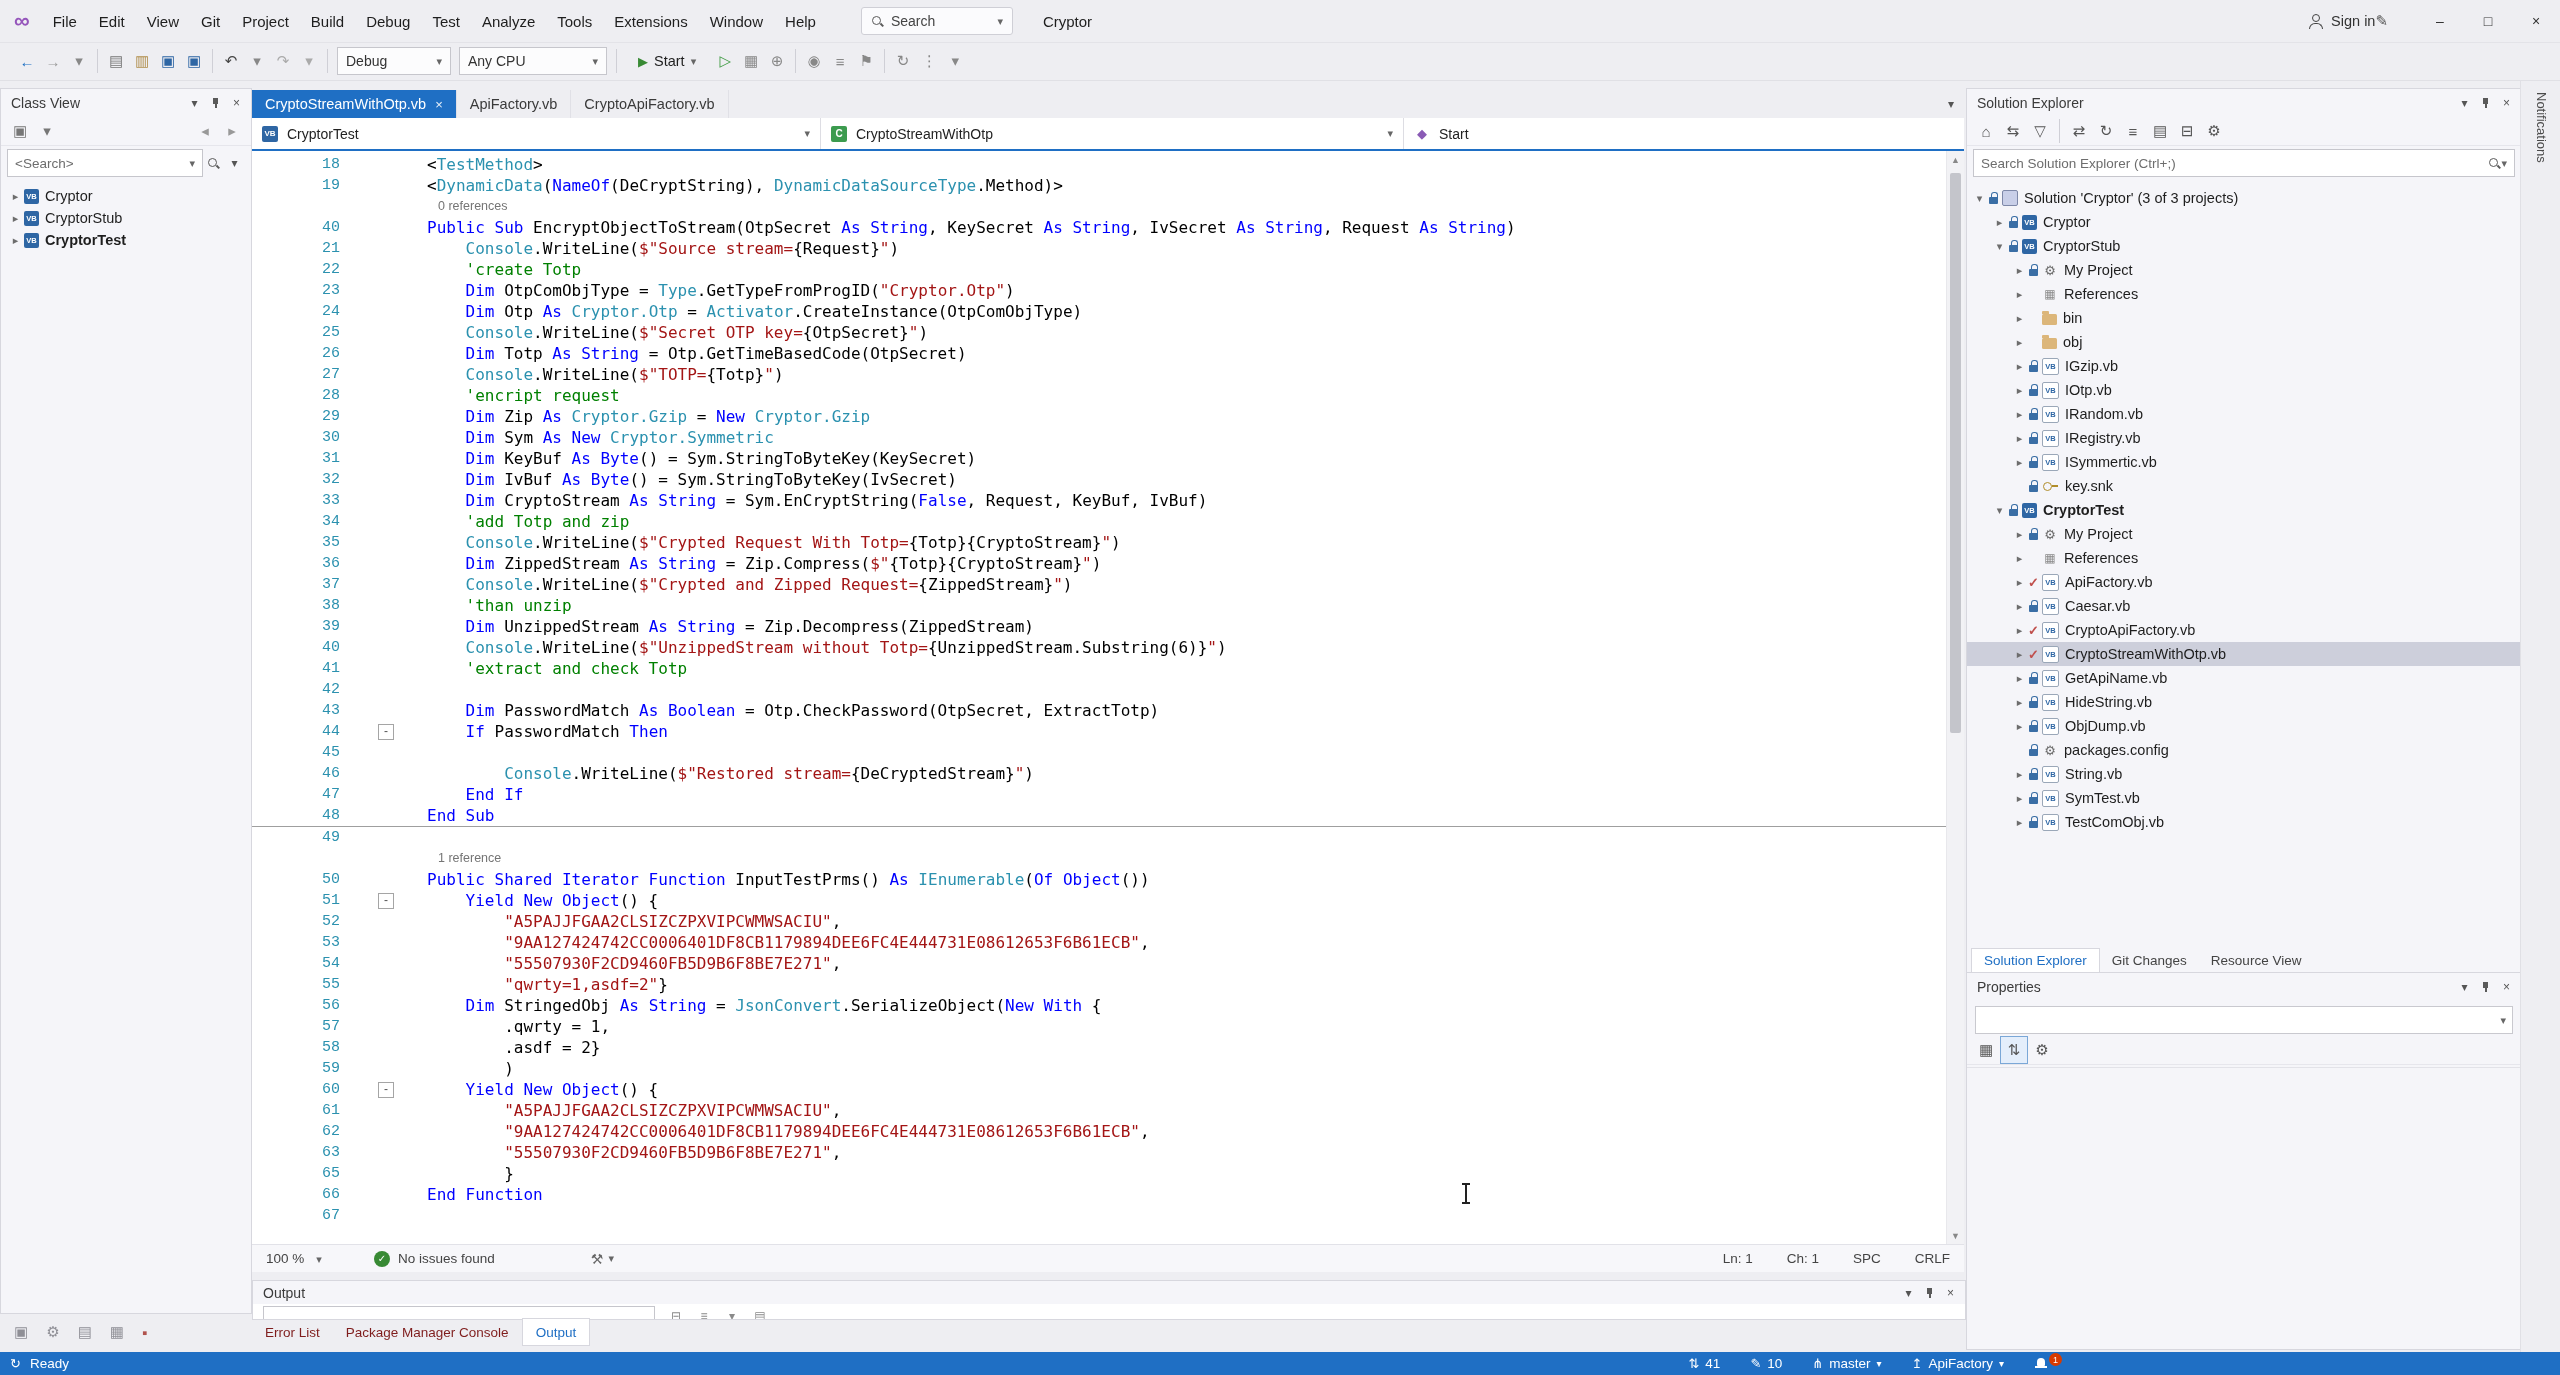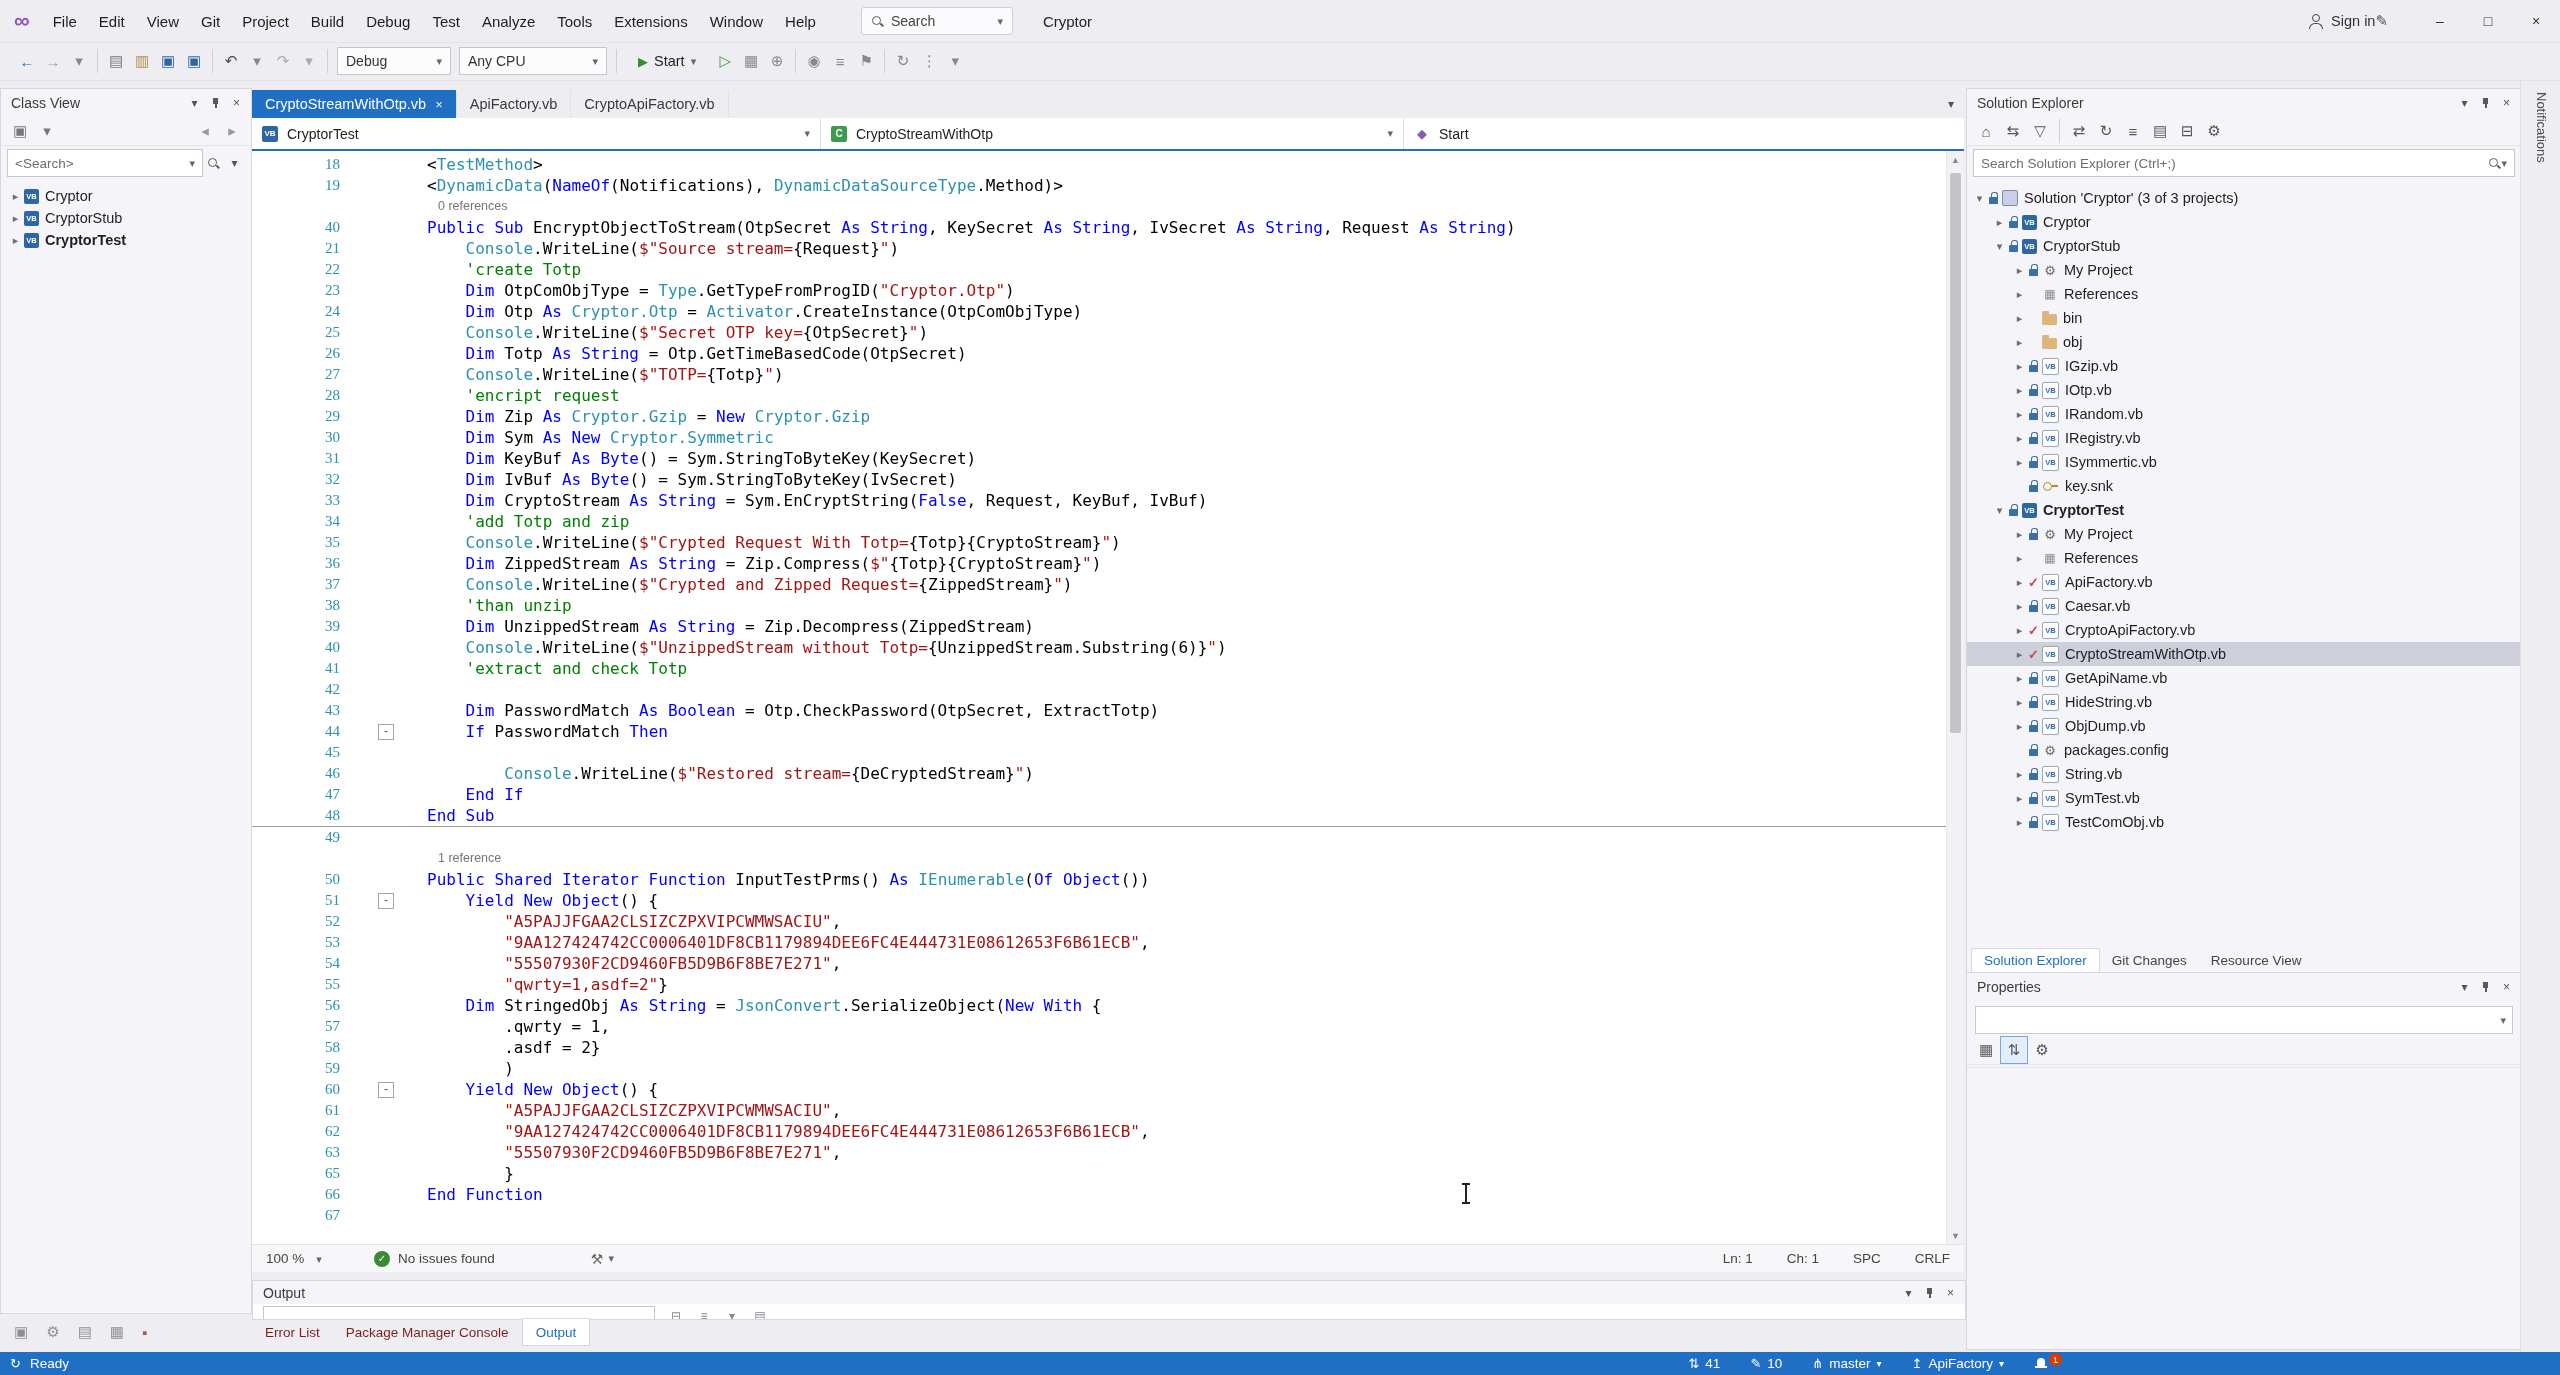--- a/index.html
+++ b/index.html
@@ -93,21 +93,21 @@
 .navlabel{margin:0 9px;white-space:nowrap}
 .nav-combo .chev{margin-left:auto}
 .navic{width:16px;height:16px;display:flex;align-items:center;justify-content:center;flex:none}
 .navic-proj{background:#2E66A4;color:#fff;font-size:8px;font-weight:bold;border-radius:2px}
 .navic-class{background:#3C9B4F;color:#fff;font-size:10px;font-weight:bold;border-radius:2px}
 .navic-method{color:#8A5BB5;font-size:13px}
 .navplus{flex:1;display:flex;align-items:center;justify-content:flex-end;padding-right:14px;color:#666;font-size:16px}
 #codearea{flex:1;background:#fff;position:relative;overflow:hidden}
 #code-lines{position:absolute;left:0;top:3px;right:17px}
 .crow{display:flex;height:21px;line-height:21px;position:relative}
-.ln{width:88px;flex:none;text-align:right;color:#2B91AF;font-family:Liberation Serif, serif;font-size:15px}
+.ln{width:88px;flex:none;text-align:right;color:#2B91AF;font-family:Liberation Mono, monospace;font-size:15px}
 .ct{margin-left:10px;white-space:pre;font-family:"DejaVu Sans Mono",monospace;font-size:16px}
 .tok-k{color:#0000FF}.tok-t{color:#2B91AF}.tok-s{color:#A31515}.tok-c{color:#008000}.tok-p{color:#000}
 .crow.csep{border-bottom:1px solid #9F9F9F}
 .lenstext{margin-left:186px;color:#757575;font-size:12.5px}
 .foldbox{position:absolute;left:126px;top:3px;width:14px;height:14px;border:1px solid #A5A5A5;background:#fff;color:#555;font-size:12px;line-height:12px;text-align:center;z-index:2}
 #vscroll{position:absolute;right:0;top:0;bottom:0;width:17px;background:#F2F2F5;border-left:1px solid #E8E8EC}
 #vscroll .sarr{position:absolute;left:0;width:17px;height:17px;display:flex;align-items:center;justify-content:center;font-size:9px;color:#888}
 #vscroll .thumb{position:absolute;left:3px;top:22px;width:11px;height:560px;background:#C4C5CB;border-radius:2px}
 .ibeam{position:absolute;left:1208px;top:1032px;width:12px;height:23px;z-index:5;pointer-events:none}
 .ibeam::before{content:"";position:absolute;left:5px;top:2px;width:2px;height:19px;background:#222}
@@ -328,21 +328,21 @@
     <div class="navplus">+</div>
   </div>
   <div id="codearea">
     <div id="code-lines">
         <div class="crow">
           <span class="ln">18</span>
           <span class="ct"><span class="tok-p">        &lt;</span><span class="tok-t">TestMethod</span><span class="tok-p">&gt;</span></span>
         </div>
         <div class="crow">
           <span class="ln">19</span>
-          <span class="ct"><span class="tok-p">        &lt;</span><span class="tok-t">DynamicData</span><span class="tok-p">(</span><span class="tok-k">NameOf</span><span class="tok-p">(Notifications), </span><span class="tok-t">DynamicDataSourceType</span><span class="tok-p">.Method)&gt;</span></span>
+          <span class="ct"><span class="tok-p">        &lt;</span><span class="tok-t">DynamicData</span><span class="tok-p">(</span><span class="tok-k">NameOf</span><span class="tok-p">(DeCryptString), </span><span class="tok-t">DynamicDataSourceType</span><span class="tok-p">.Method)&gt;</span></span>
         </div>
         <div class="crow">
           <span class="lenstext">0 references</span>
         </div>
         <div class="crow">
           <span class="ln">40</span>
           <span class="ct"><span class="tok-p">        </span><span class="tok-k">Public Sub</span><span class="tok-p"> EncryptObjectToStream(OtpSecret </span><span class="tok-k">As String</span><span class="tok-p">, KeySecret </span><span class="tok-k">As String</span><span class="tok-p">, IvSecret </span><span class="tok-k">As String</span><span class="tok-p">, Request </span><span class="tok-k">As String</span><span class="tok-p">)</span></span>
         </div>
         <div class="crow">
           <span class="ln">21</span>

